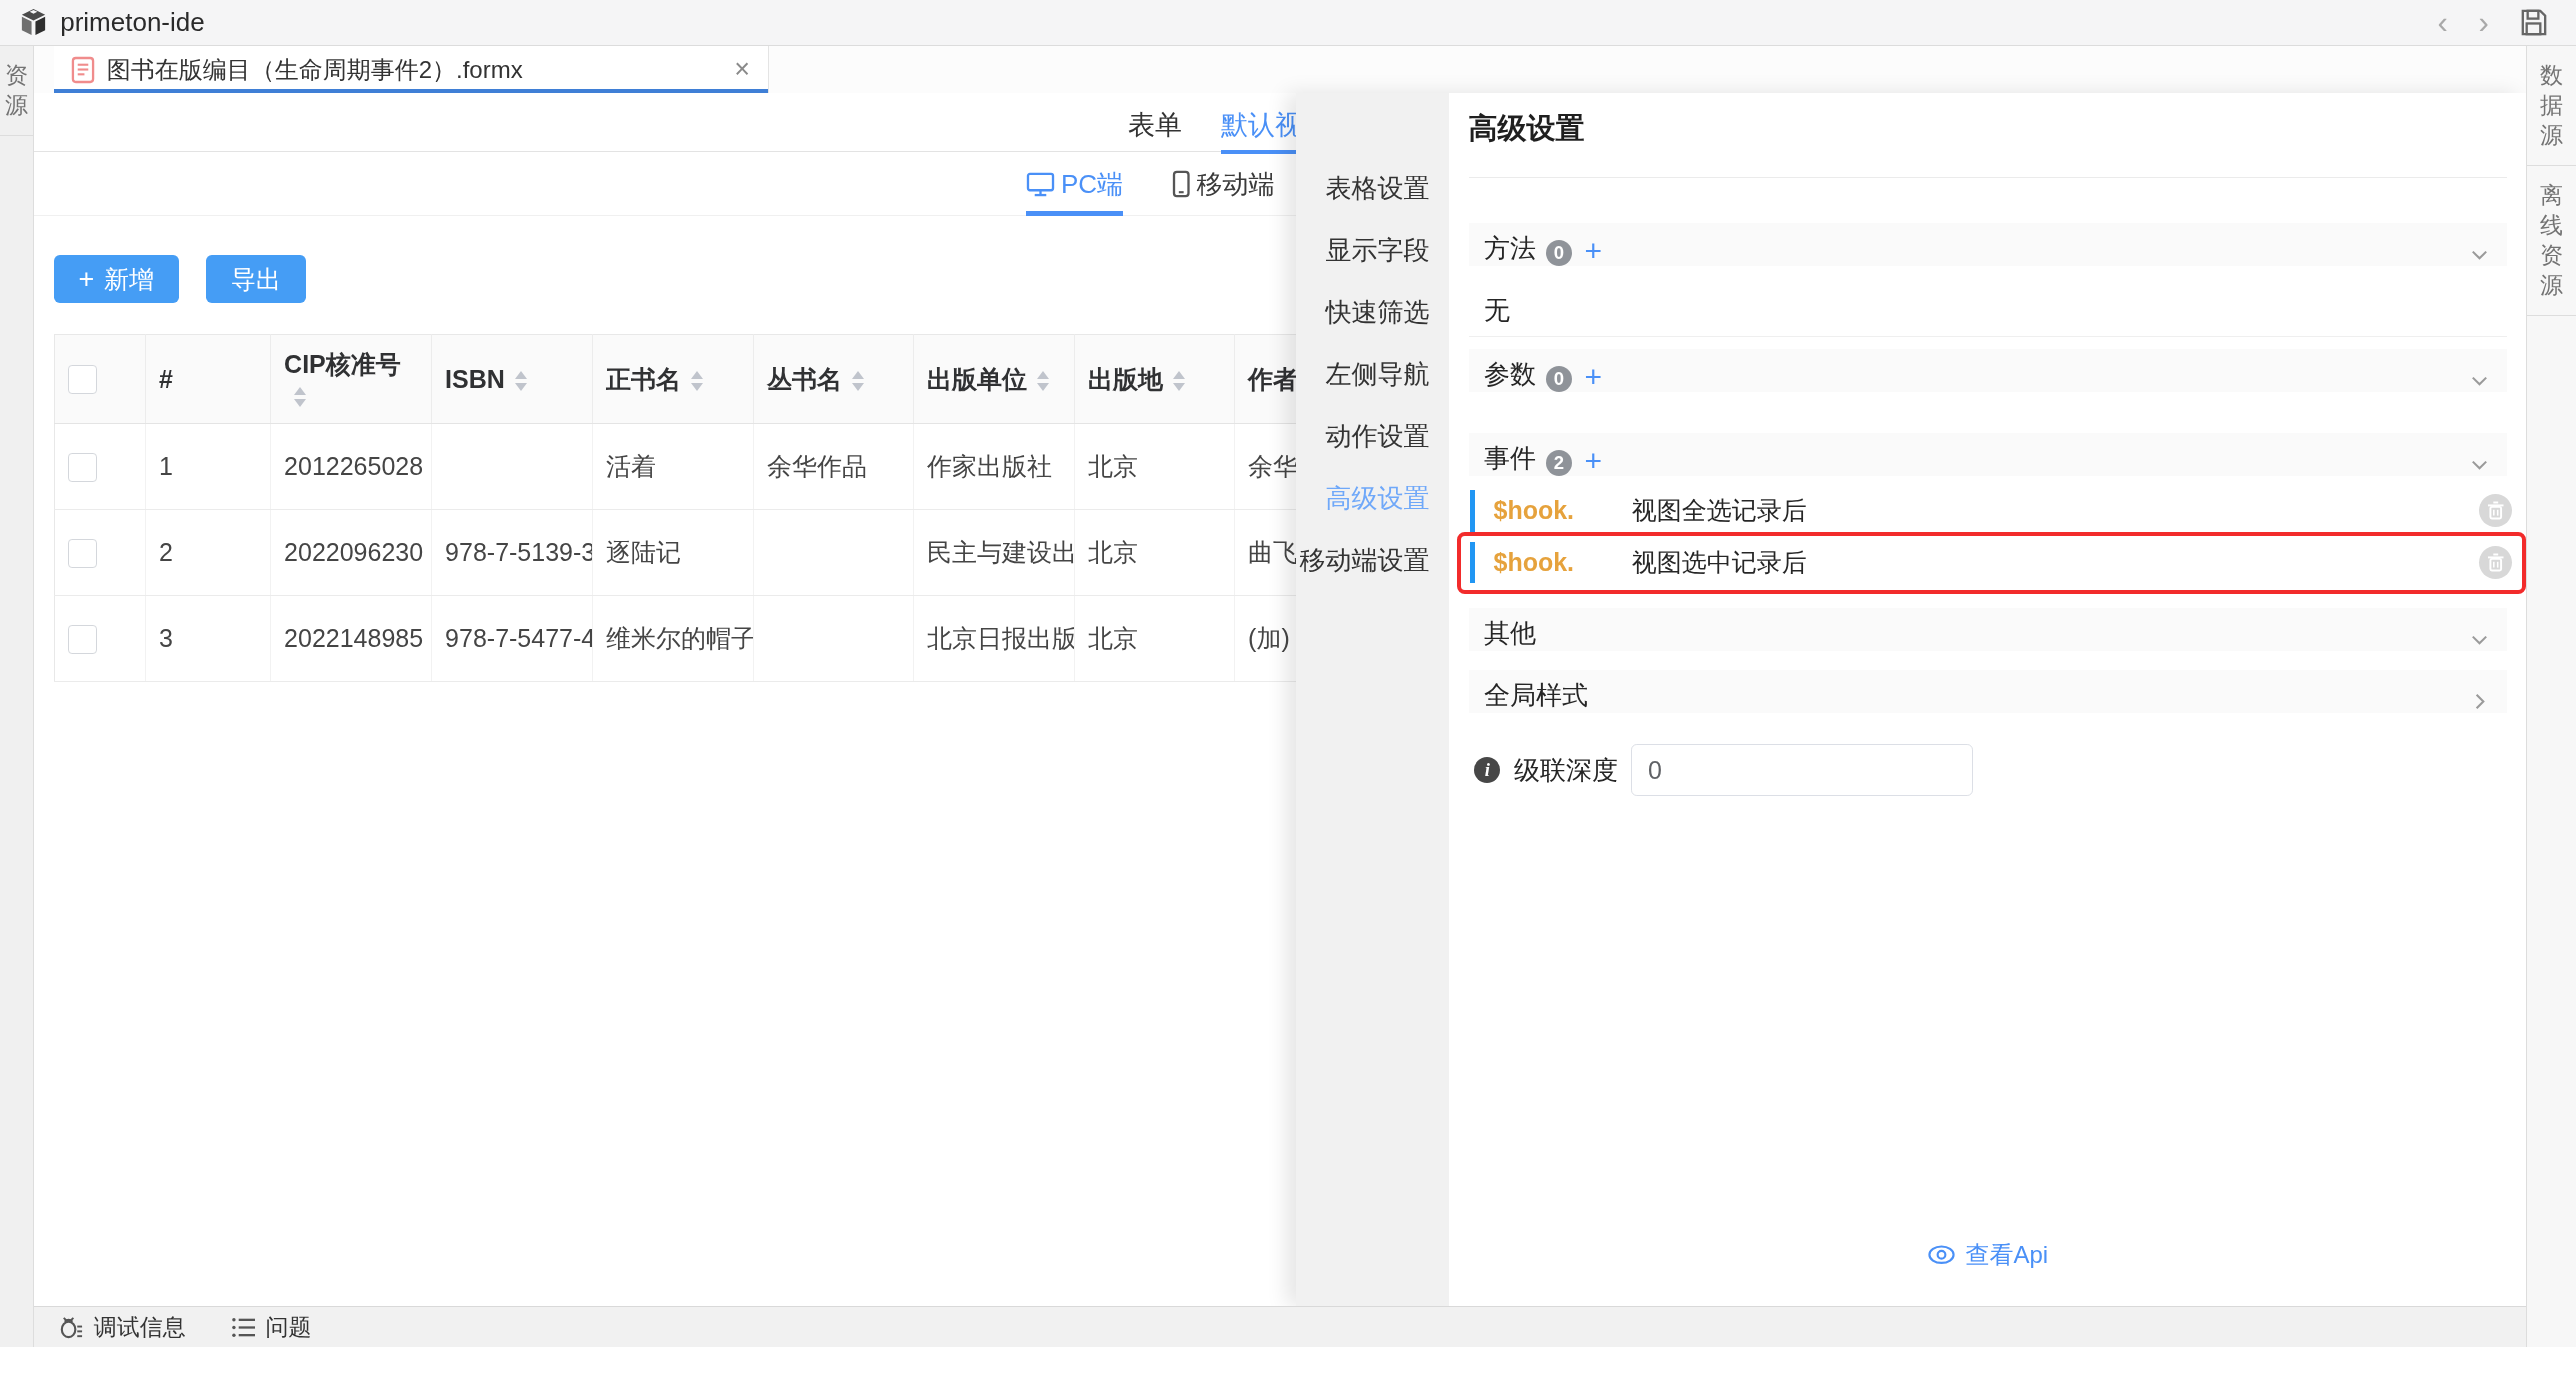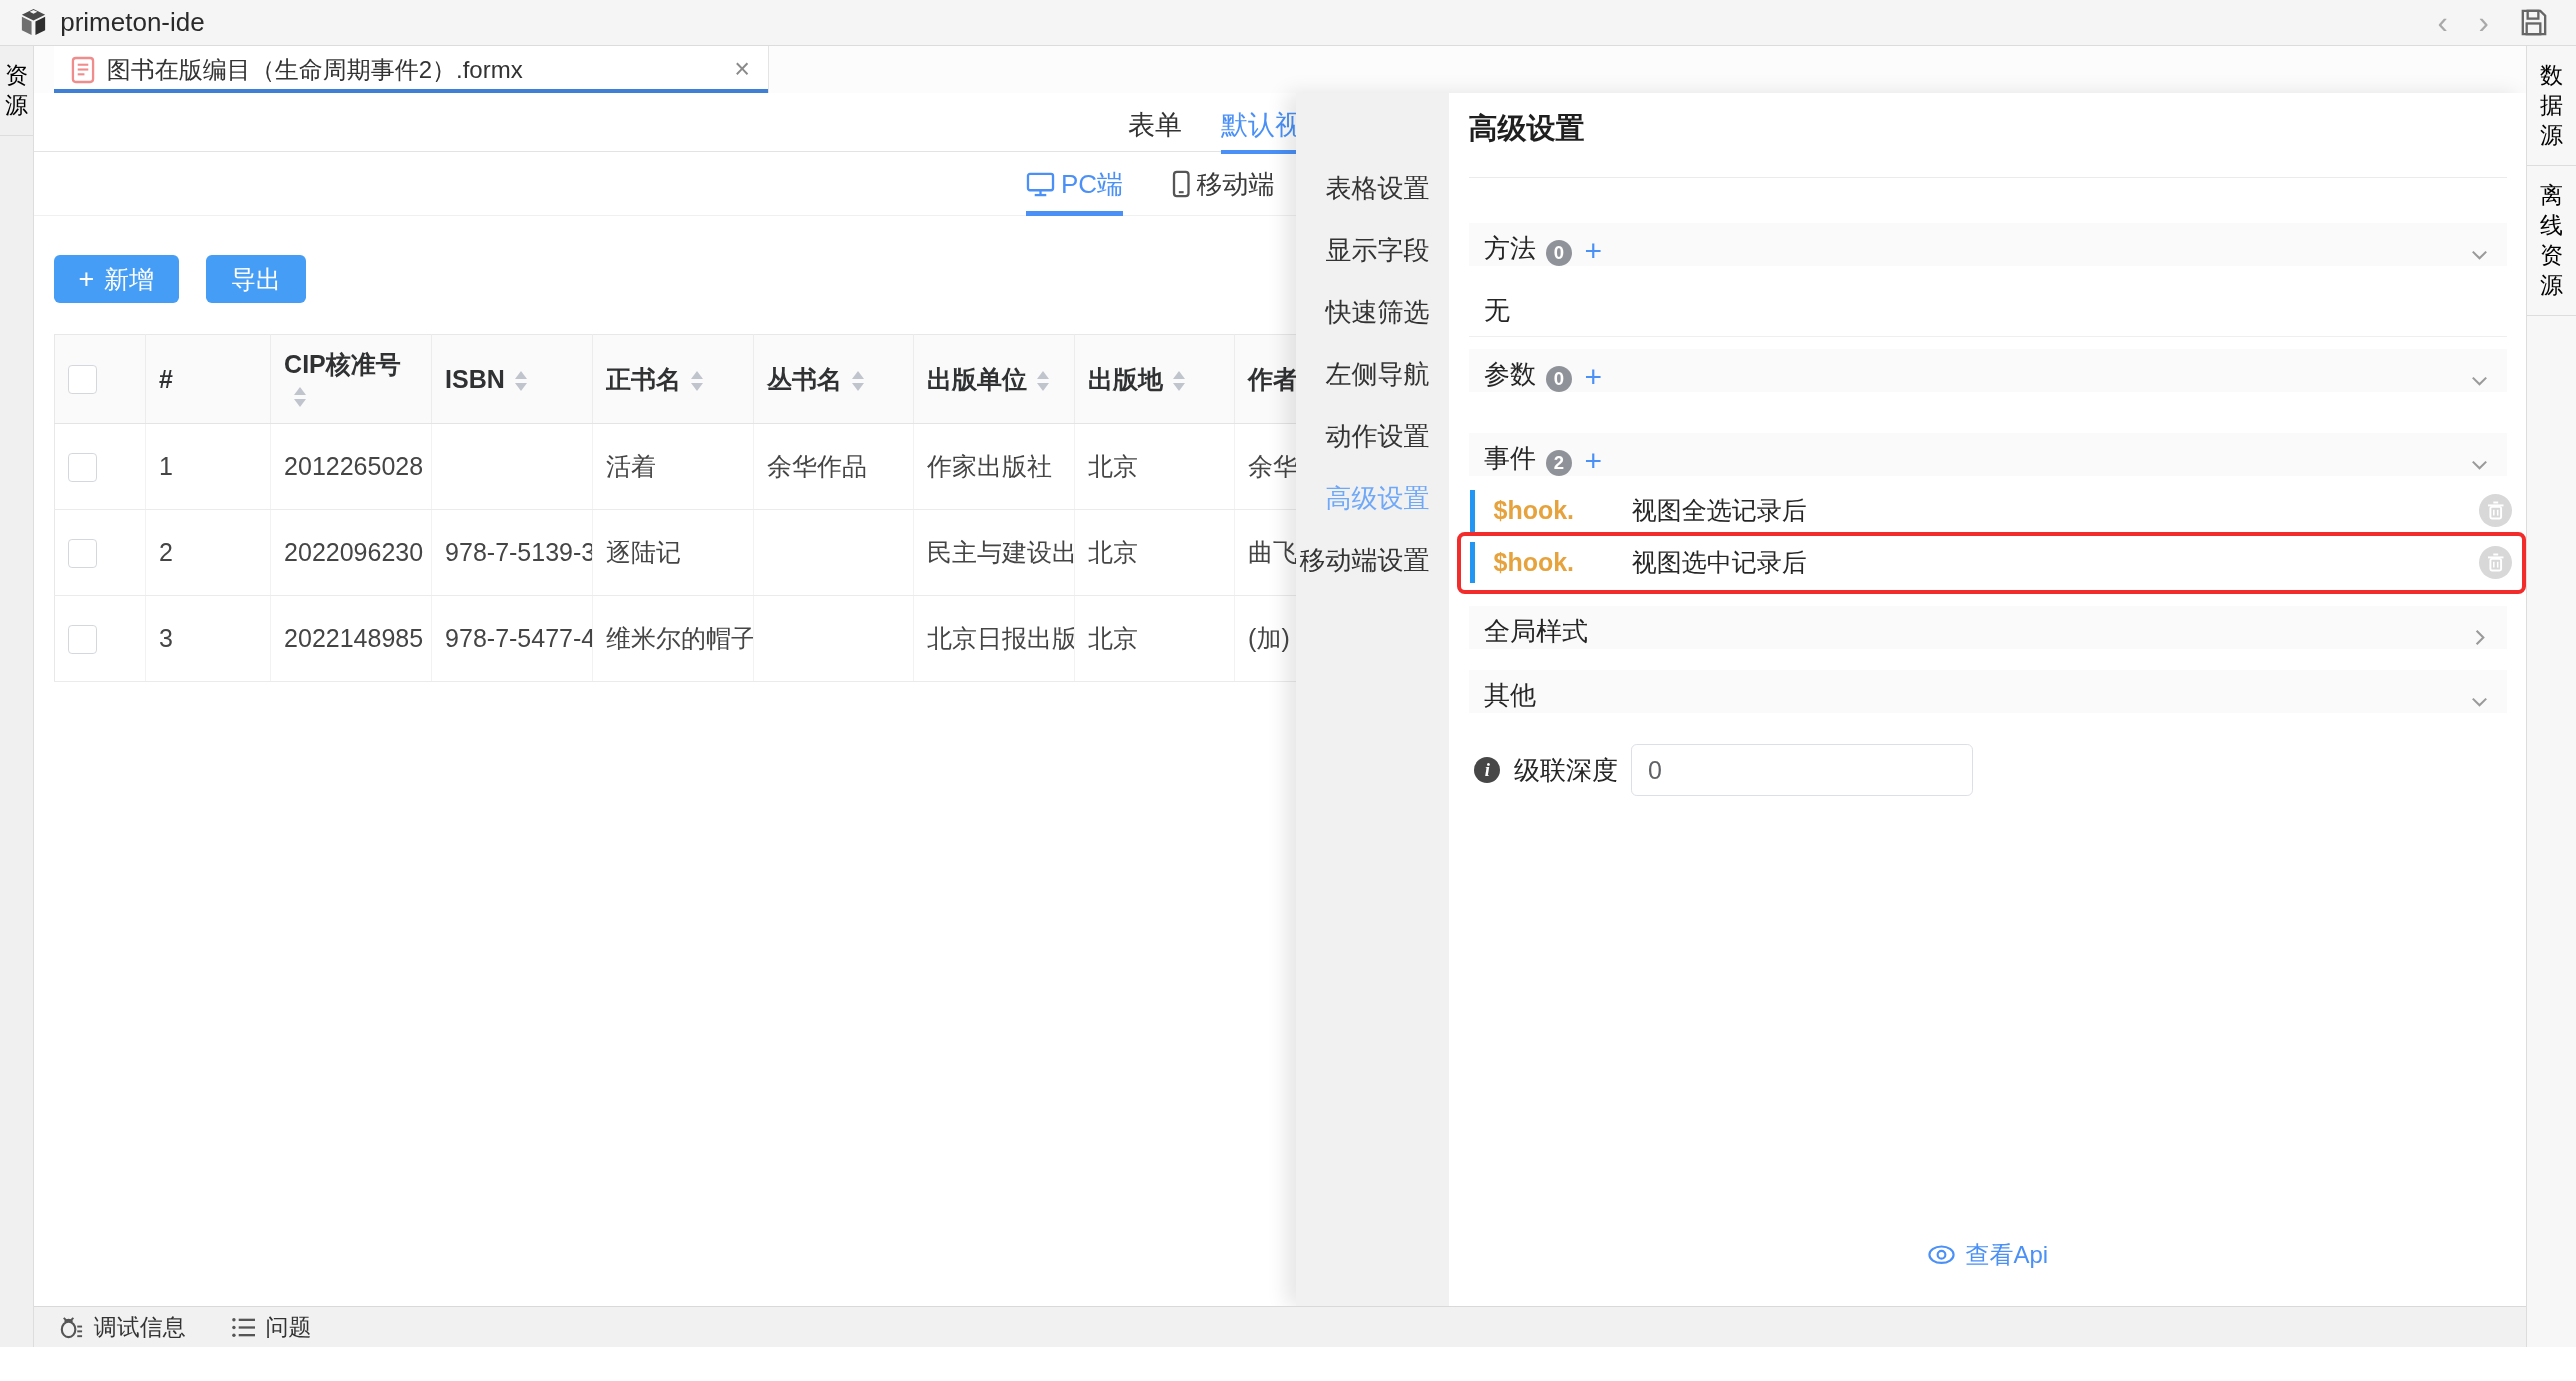--- a/index.html
+++ b/index.html
@@ -13,21 +13,21 @@
   .app-title{font-size:26px;color:#2a2a2a;}
   .titlebar-right{margin-left:auto;display:flex;align-items:center;gap:23px;margin-right:7.8px;}
   .nav-chev{font-size:31px;color:#a9a9a9;line-height:1;padding:0 3.9px;}
 
   
   .left-rail{position:absolute;left:0;top:46px;width:34px;bottom:34px;background:#f0f0f0;
              border-right:1px solid #ddd;box-sizing:border-box;z-index:7;}
   .right-rail{position:absolute;right:0;top:46px;width:50px;bottom:34px;background:#f7f7f7;
               border-left:1px solid #ddd;box-sizing:border-box;z-index:7;}
   .rail-item{display:flex;justify-content:center;padding:13.6px 0 15.6px;border-bottom:1px solid #ddd;}
-  .rail-item span{display:inline-block;width:1.05em;font-size:23px;line-height:30px;color:#000000;
+  .rail-item span{display:inline-block;width:1.05em;font-size:23px;line-height:30px;color:#737373;
                   word-break:break-all;text-align:center;}
 
   
   .tabstrip{position:absolute;left:34px;top:46px;right:50px;height:48px;background:#fcfcfc;
             border-bottom:1px solid #e2e2e2;box-sizing:border-box;display:flex;}
   .doc-tab{position:relative;margin-left:19.5px;width:715px;background:#fff;border-right:1px solid #e4e4e4;
            display:flex;align-items:center;gap:11.7px;padding:0 17.5px;box-sizing:border-box;}
   .doc-tab::after{content:'';position:absolute;left:0;right:0;bottom:-1px;height:4.9px;background:#3f7fd6;}
   .doc-tab .tab-label{font-size:24px;color:#333;white-space:nowrap;overflow:hidden;}
   .doc-tab .tab-close{margin-left:auto;font-size:27px;color:#8a8a8a;line-height:1;}
@@ -353,34 +353,34 @@
             <rect x="3.5" y="6" width="11" height="12" rx="1.5" fill="none" stroke="#fff" stroke-width="2"></rect>
             <line x1="1" y1="4.5" x2="17" y2="4.5" stroke="#fff" stroke-width="2"></line>
             <line x1="6.5" y1="1.5" x2="11.5" y2="1.5" stroke="#fff" stroke-width="2"></line>
             <line x1="7" y1="9" x2="7" y2="15" stroke="#fff" stroke-width="1.6"></line>
             <line x1="11" y1="9" x2="11" y2="15" stroke="#fff" stroke-width="1.6"></line>
           </svg>
         </span>
         <div class="red-box"></div>
       </div>
 
+      <div class="section-bar sb-other">
+        <span class="label">其他</span>
+        <span class="chev">
+          <svg width="23" height="23" viewBox="0 0 24 24">
+              <polyline points="5,9 12,16 19,9" fill="none" stroke="#9a9a9a" stroke-width="2.2"></polyline>
+            </svg>
+        </span>
+      </div>
+
       <div class="section-bar sb-global">
         <span class="label">全局样式</span>
         <span class="chev">
           <svg width="23" height="23" viewBox="0 0 24 24">
               <polyline points="9,5 16,12 9,19" fill="none" stroke="#9a9a9a" stroke-width="2.2"></polyline>
-            </svg>
-        </span>
-      </div>
-
-      <div class="section-bar sb-other">
-        <span class="label">其他</span>
-        <span class="chev">
-          <svg width="23" height="23" viewBox="0 0 24 24">
-              <polyline points="5,9 12,16 19,9" fill="none" stroke="#9a9a9a" stroke-width="2.2"></polyline>
             </svg>
         </span>
       </div>
 
       <div class="cascade-row">
         <span class="info-icon">i</span>
         <span class="cascade-label">级联深度</span>
         <input class="cascade-input" type="text" value="0" style="">
       </div>
 

